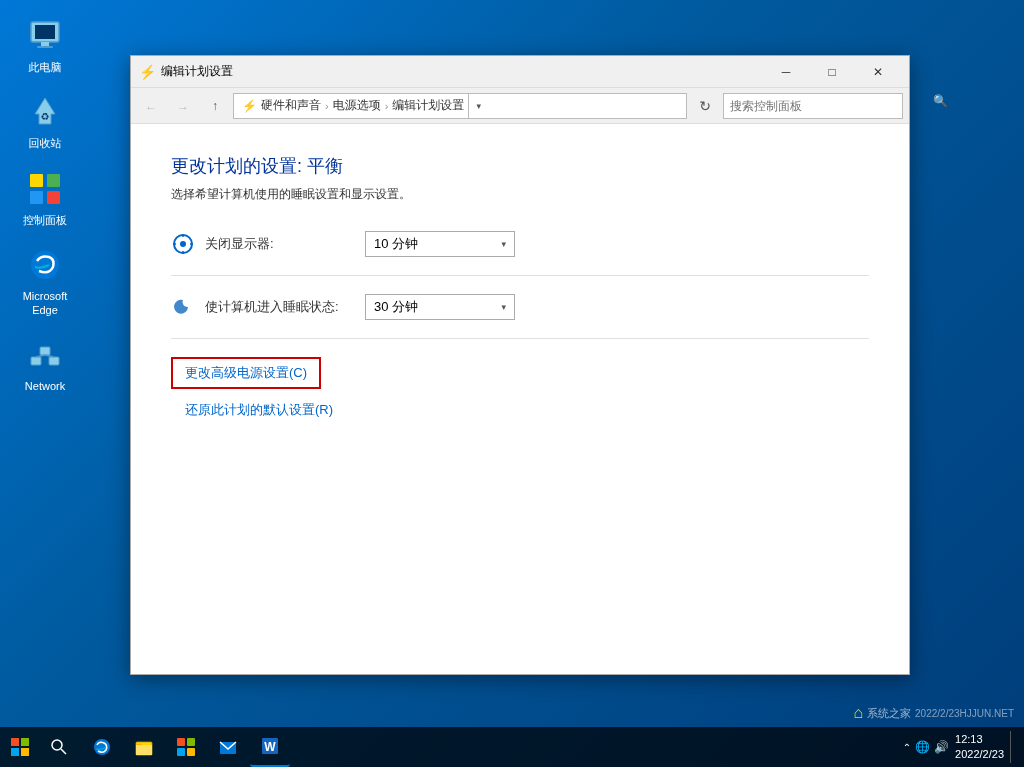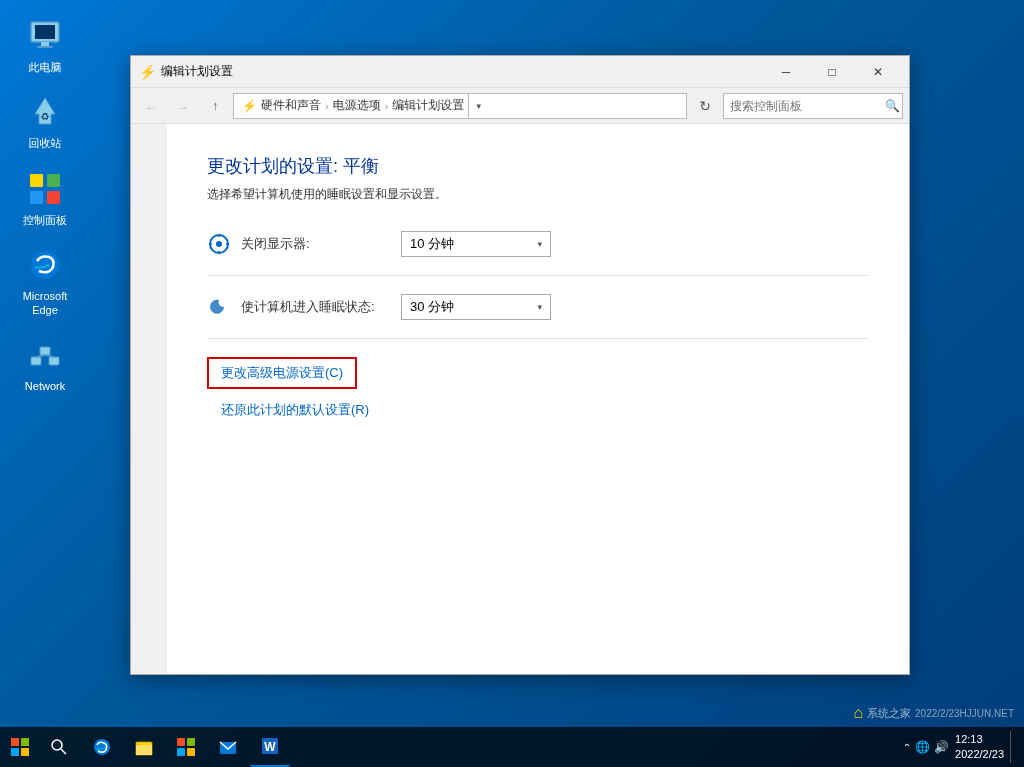--- a/index.html
+++ b/index.html
@@ -239,41 +239,40 @@
       justify-content: center;
       cursor: pointer;
       font-size: 14px;
       color: #555;
     }
     .search-box {
       width: 180px;
       height: 26px;
       border: 1px solid #bbb;
       display: flex;
-      align-items: center;
       padding: 0 6px;
       background: white;
       font-size: 12px;
       color: #999;
+      gap: 48px;
     }
     .search-box-input {
       flex: 1;
       border: none;
       outline: none;
       font-size: 12px;
       background: transparent;
     }
 
     
     .content {
       flex: 1;
       background: white;
       padding: 30px 40px 20px 40px;
       overflow: auto;
-      margin-left: 36px;
     }
     .content-title {
       font-size: 18px;
       color: #003399;
       font-weight: normal;
       margin-bottom: 8px;
     }
     .content-subtitle {
       font-size: 12px;
       color: #333;

